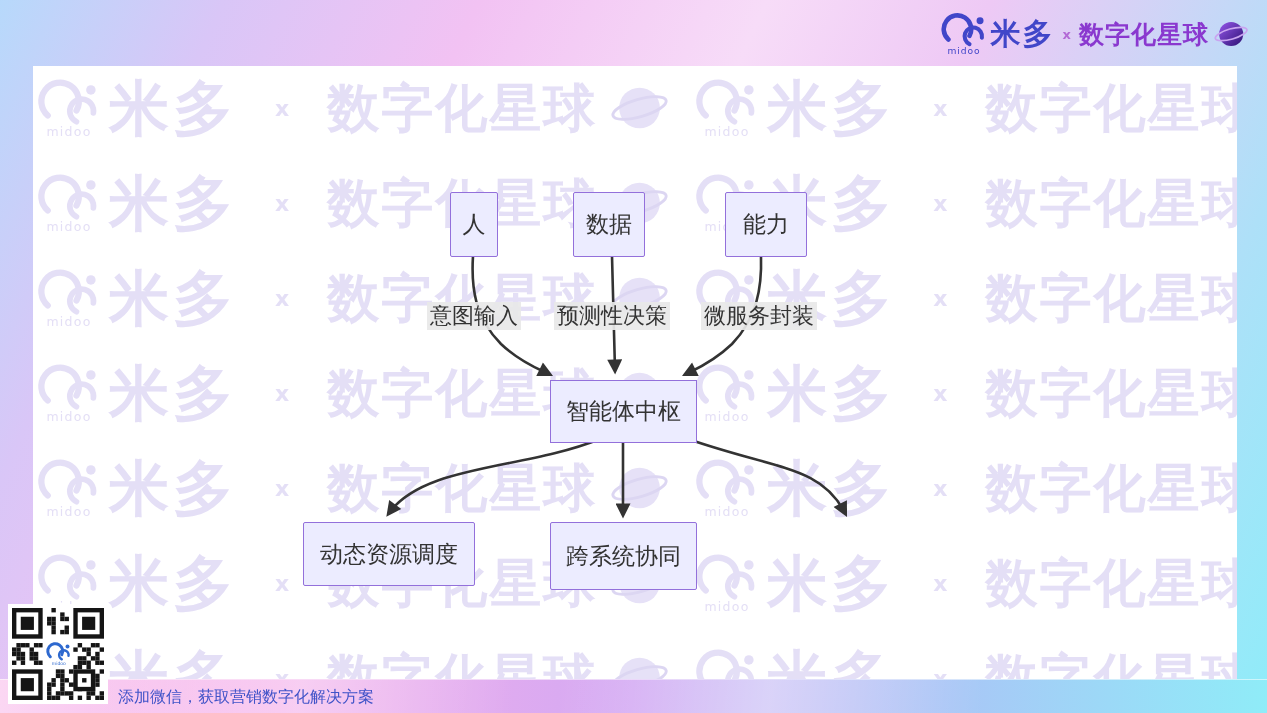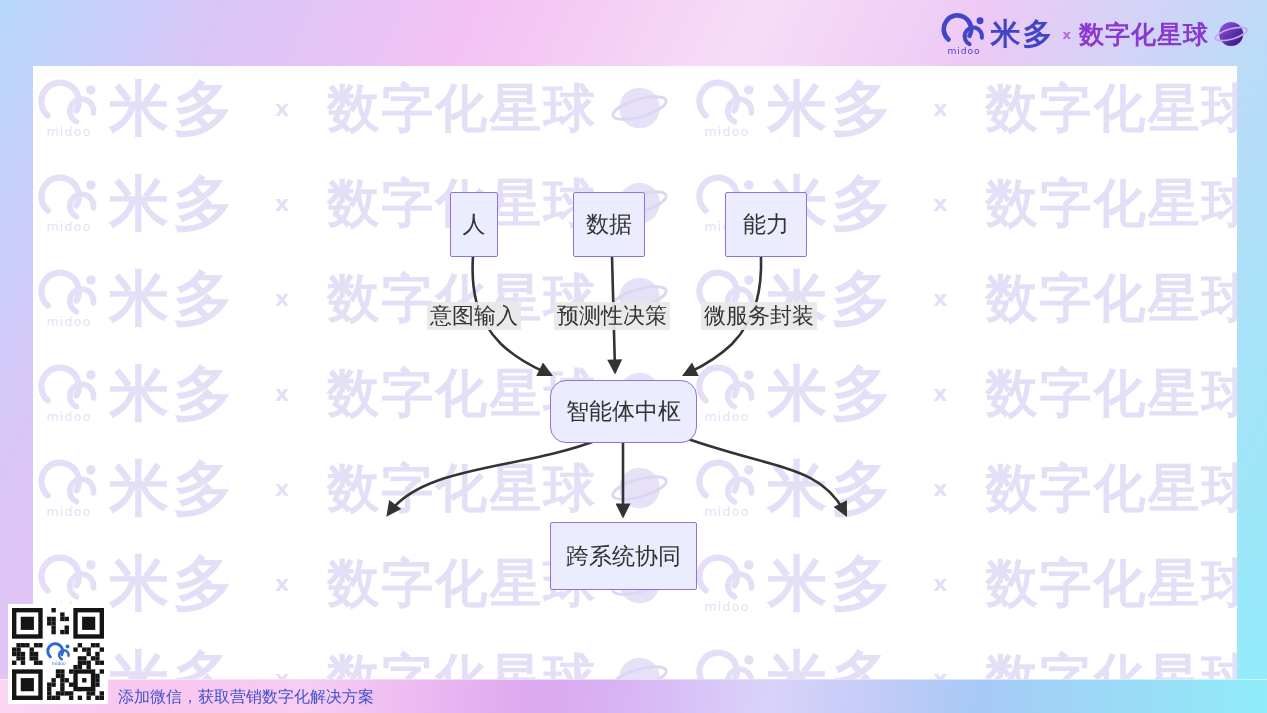--- a/index.html
+++ b/index.html
@@ -26,21 +26,21 @@
   .wm-x{font-size:22px;color:#e4dff6;margin:0 38px;font-style:normal;font-weight:700;}
   .wm-brand{font-size:52px;font-weight:700;color:#e4dff6;letter-spacing:2px;line-height:64px;}
   .wm-planet{width:64px;height:56px;margin-left:12px;flex:none;}
   
   .edges{position:absolute;left:0;top:0;width:1204px;height:614px;}
   .node{
     position:absolute;background:#ECECFF;border:1.4px solid #9370DB;border-radius:2px;
     display:flex;align-items:center;justify-content:center;
     font-size:23px;color:#333;box-sizing:border-box;
   }
-  .node.rounded{border-radius:16px;font-family:Liberation Mono, monospace;}
+  .node.rounded{border-radius:0;font-family:Liberation Mono, monospace;}
   .edge-label{
     position:absolute;top:236px;height:28px;line-height:28px;transform:translateX(-50%);
     background:rgba(232,232,232,0.92);color:#333;font-size:22px;padding:0 3px;white-space:nowrap;
   }
   
   .band{
     position:absolute;left:0;right:0;bottom:0;height:33px;overflow:hidden;
     background:linear-gradient(90deg,#fbd7f3 0%,#f4aeea 22%,#d3a9f3 50%,#a9c6f6 75%,#8fecf8 100%);
     border-top:1px solid rgba(255,255,255,0.55);
   }
@@ -310,20 +310,21 @@
         <path d="M567,373 C490,404 392,398 356,447" marker-end="url(#arrow)"></path>
         <path d="M590,377 L590,448" marker-end="url(#arrow)"></path>
         <path d="M655,373 C745,404 788,400 812,447" marker-end="url(#arrow)"></path>
       </g>
     </svg>
 
     <div class="node" style="left:417px;top:126px;width:48px;height:65px">人</div>
     <div class="node" style="left:540px;top:126px;width:72px;height:65px">数据</div>
     <div class="node" style="left:692px;top:126px;width:82px;height:65px">能力</div>
     <div class="node rounded" style="left:517px;top:314px;width:147px;height:63px">智能体中枢</div>
+    <div class="node" style="left:270px;top:456px;width:172px;height:64px">动态资源调度</div>
     <div class="node" style="left:517px;top:456px;width:147px;height:68px">跨系统协同</div>
 
     <div class="edge-label" style="left:441px">意图输入</div>
     <div class="edge-label" style="left:579px">预测性决策</div>
     <div class="edge-label" style="left:726px">微服务封装</div>
   </div>
 
   <div class="band">
     <div class="streak s1"></div>
     <div class="streak s2"></div>

